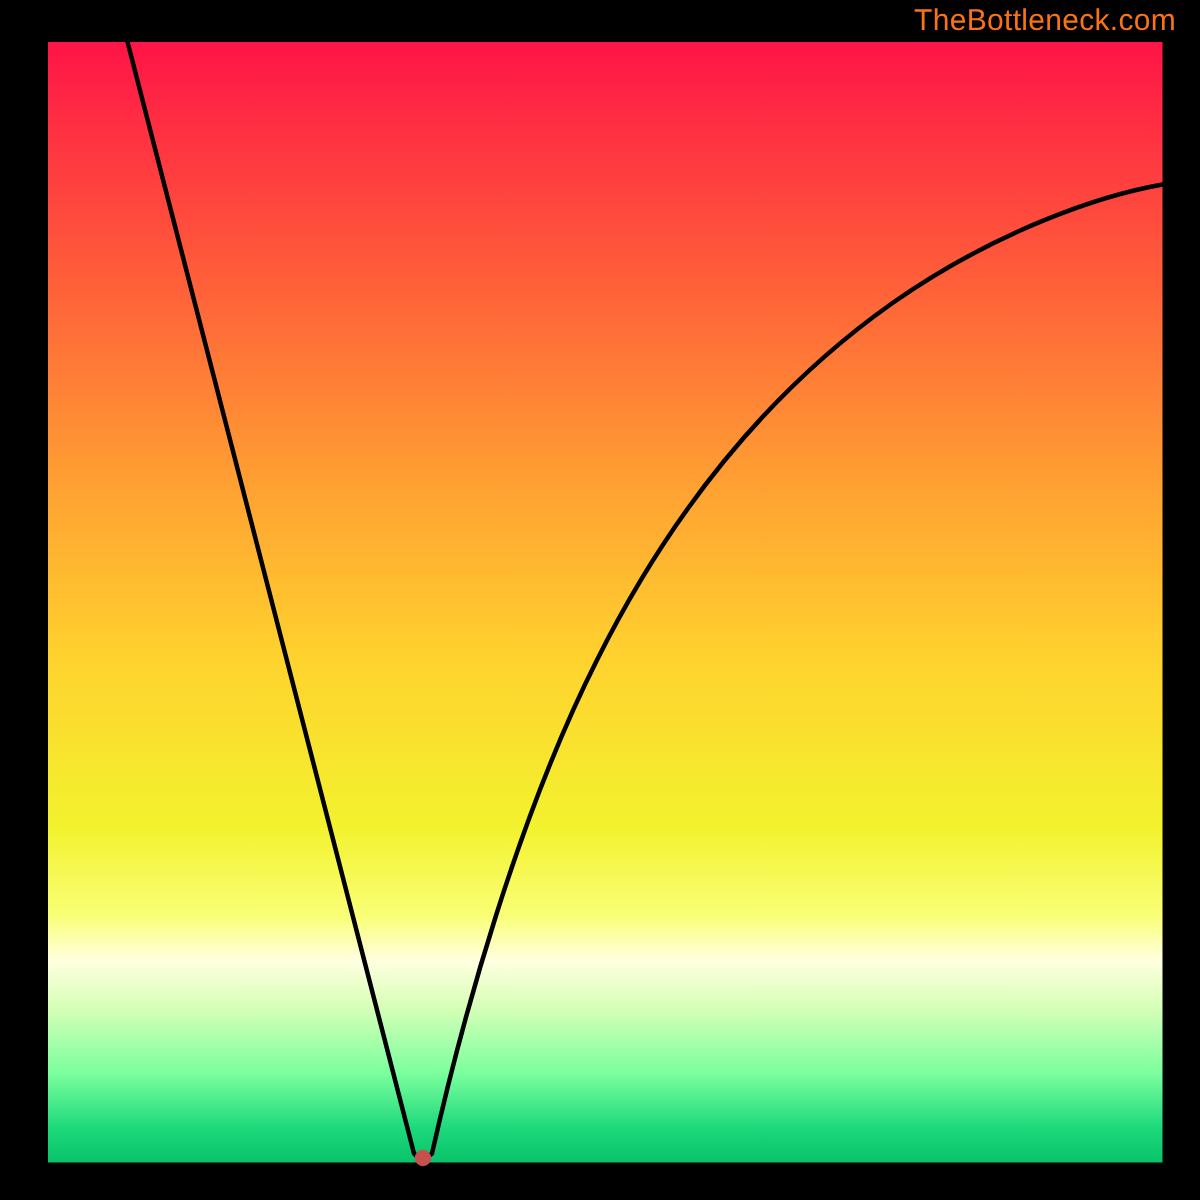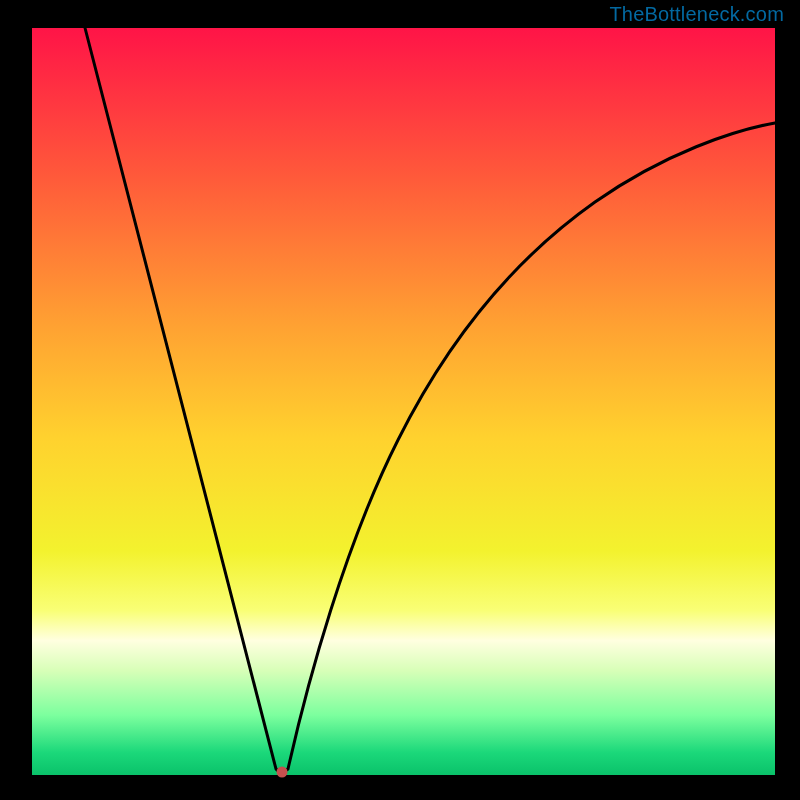--- a/index.html
+++ b/index.html
@@ -48,14 +48,14 @@
 <div class="frame">
 
   <div class="plot" id="plot" style="left: 32px; top: 28px; width: 743px; height: 747px; background: linear-gradient(rgb(255, 20, 71) 0%, rgb(255, 90, 58) 20%, rgb(255, 162, 50) 40%, rgb(255, 210, 46) 55%, rgb(243, 242, 46) 70%, rgb(249, 255, 118) 78%, rgb(255, 255, 224) 82%, rgb(216, 255, 184) 86%, rgb(124, 255, 158) 92%, rgb(27, 216, 122) 97%, rgb(10, 194, 106) 100%);"></div>
 
   <svg id="curve" class="curve" viewBox="0 0 800 800" preserveAspectRatio="none">
     <path id="curve-path" fill="none" stroke-linecap="round" stroke-linejoin="round" d="M 84 24 L 276 769 Q 281 775 288 769 C 308 680 345 545 398 440 C 452 332 520 255 595 202 C 665 153 735 130 775 123" stroke="#000000" stroke-width="3"></path>
   </svg>
 
   <div id="marker" class="marker" style="left: 282px; top: 772px; width: 11px; height: 11px; background: rgb(197, 80, 78);"></div>
 
-  <div class="watermark" id="wm" style="top: 3px; right: 16px; color: #0369a1;">TheBottleneck.com</div>
+  <div class="watermark" id="wm" style="top: 3px; right: 16px; color: #f97316;">TheBottleneck.com</div>
 </div>
 
 </body></html>

